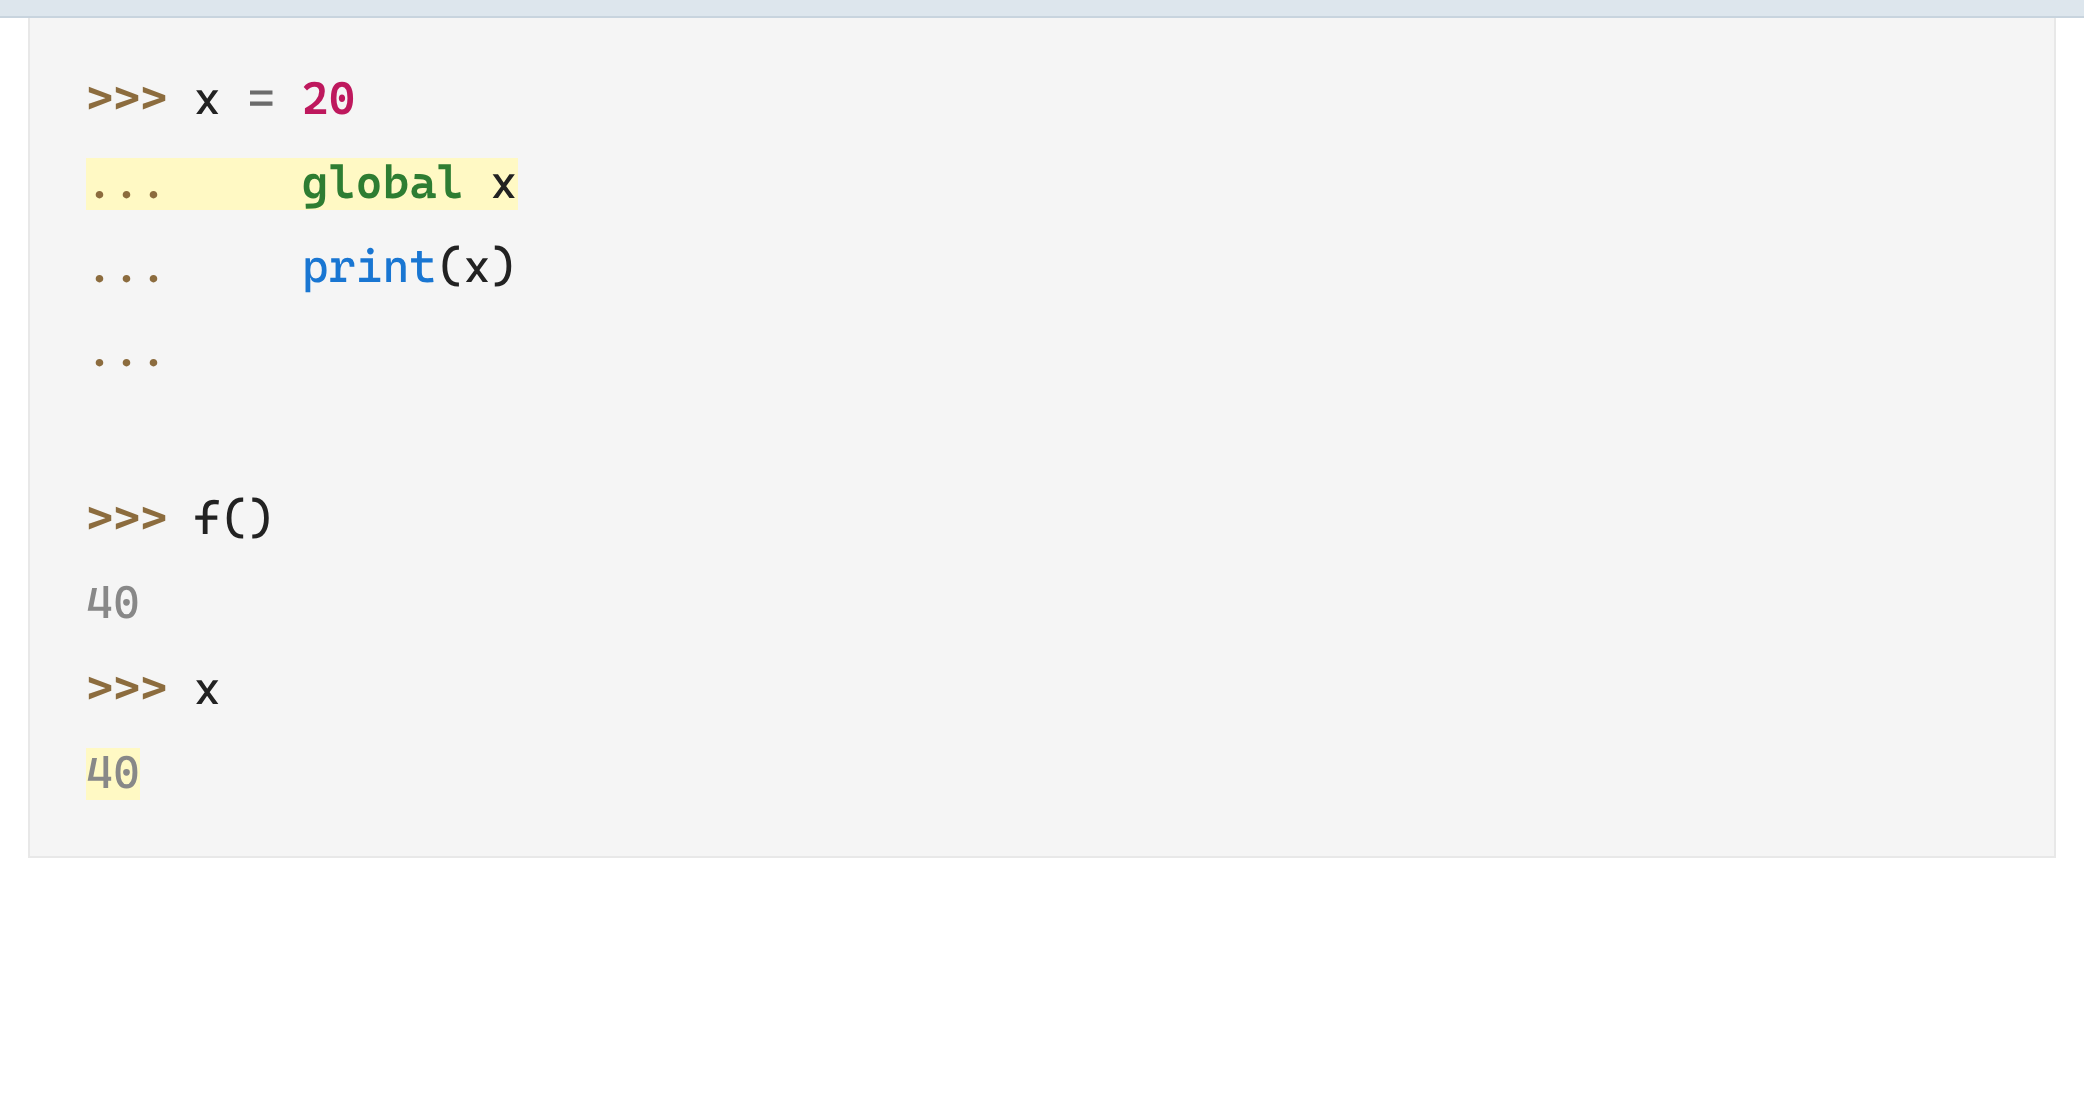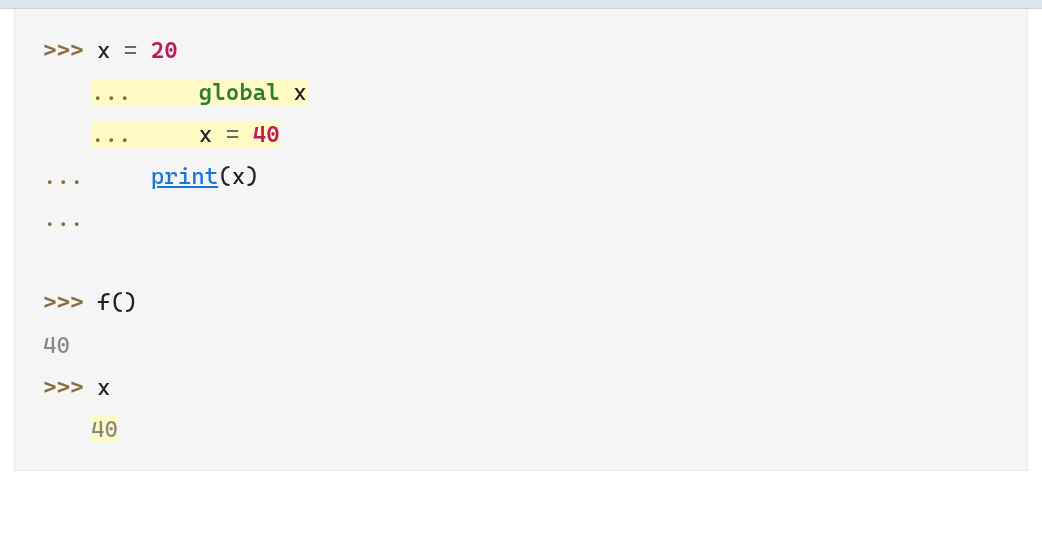--- a/index.html
+++ b/index.html
@@ -43,21 +43,20 @@
     }
     .keyword-global {
       color: #2e7d32;
       font-weight: 600;
     }
     .func-name {
       color: #1976d2;
     }
     .func-call {
       color: #1976d2;
-      text-decoration: underline;
     }
     .var-name {
       color: #222222;
     }
     .number {
       color: #be185d;
       font-weight: 600;
     }
     .op {
       color: #6b6b6b;
@@ -66,32 +65,30 @@
       color: #222222;
     }
     .colon {
       color: #222222;
     }
     .output {
       color: #888888;
     }
     .hl {
       background: #fff9c4;
-      margin-left: 48px;
     }
   </style>
 </head>
 <body>
 
 <div class="header-bar"></div>
 
 <div class="code-block">
   <div class="line"><span class="prompt">&gt;&gt;&gt; </span><span class="var-name">x</span><span class="op"> = </span><span class="number">20</span></div>
   <div class="line"><span class="hl"><span class="prompt">... </span><span>    </span><span class="keyword-global">global</span><span class="var-name"> x</span></span></div>
-  <div class="line"><span class="hl"><span class="prompt">... </span><span>    </span><span class="var-name">x</span><span class="op"> = </span><span class="number">40</span></span></div>
   <div class="line"><span class="prompt">... </span><span>    </span><span class="func-call">print</span><span class="paren">(</span><span class="var-name">x</span><span class="paren">)</span></div>
   <div class="line"><span class="prompt">... </span></div>
   <div class="line"> </div>
   <div class="line"><span class="prompt">&gt;&gt;&gt; </span><span class="var-name">f</span><span class="paren">()</span></div>
   <div class="line"><span class="output">40</span></div>
   <div class="line"><span class="prompt">&gt;&gt;&gt; </span><span class="var-name">x</span></div>
   <div class="line"><span class="hl"><span class="output">40</span></span></div>
 </div>
 
 </body></html>

